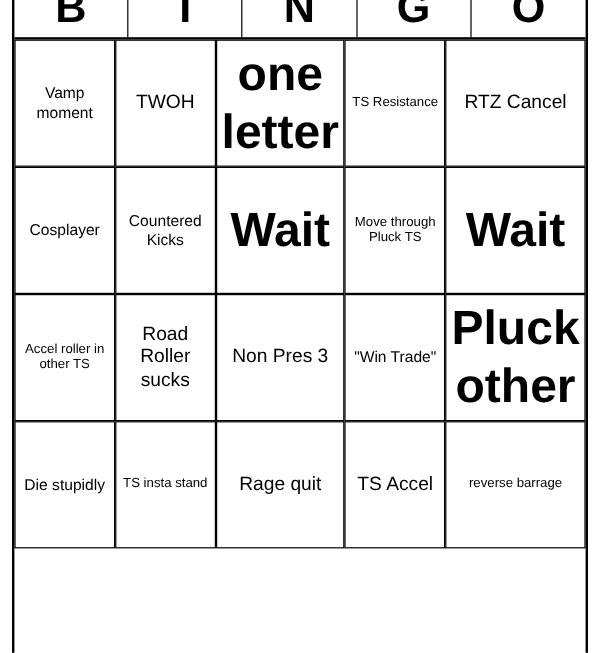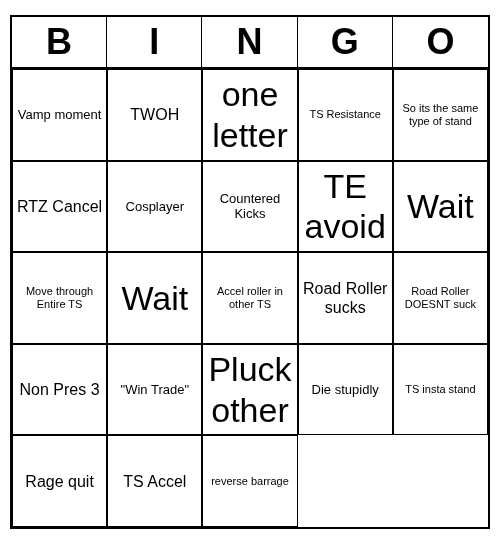--- a/index.html
+++ b/index.html
@@ -46,22 +46,22 @@
       padding: 4px;
       min-height: 88px;
       font-size: 13px;
       line-height: 1.2;
     }
     .bingo-cell.large-text {
       font-size: 16px;
       font-weight: normal;
     }
     .bingo-cell.xlarge-text {
-      font-size: 34px;
-      font-weight: normal;
+      font-size: 40px;
+      font-weight: bold;
     }
     .bingo-cell.small-text {
       font-size: 11px;
     }
   </style>
 </head>
 <body>
 
 <div class="bingo-card">
   <div class="bingo-header">
@@ -69,31 +69,28 @@
       <div class="bingo-header-cell">I</div>
       <div class="bingo-header-cell">N</div>
       <div class="bingo-header-cell">G</div>
       <div class="bingo-header-cell">O</div>
     </div>
   <div class="bingo-grid">
   <div class="bingo-cell">Vamp moment</div>
       <div class="bingo-cell large-text">TWOH</div>
       <div class="bingo-cell xlarge-text">one letter</div>
       <div class="bingo-cell small-text">TS Resistance</div>
-      <div class="bingo-cell small-text">So its the same type of stand</div>
       <div class="bingo-cell large-text">RTZ Cancel</div>
       <div class="bingo-cell">Cosplayer</div>
       <div class="bingo-cell">Countered Kicks</div>
-      <div class="bingo-cell xlarge-text">TE avoid</div>
       <div class="bingo-cell xlarge-text">Wait</div>
-      <div class="bingo-cell small-text">Move through Entire TS</div>
+      <div class="bingo-cell small-text">Move through Pluck TS</div>
       <div class="bingo-cell xlarge-text">Wait</div>
       <div class="bingo-cell small-text">Accel roller in other TS</div>
       <div class="bingo-cell large-text">Road Roller sucks</div>
-      <div class="bingo-cell small-text">Road Roller DOESNT suck</div>
       <div class="bingo-cell large-text">Non Pres 3</div>
       <div class="bingo-cell">"Win Trade"</div>
       <div class="bingo-cell xlarge-text">Pluck other</div>
       <div class="bingo-cell">Die stupidly</div>
       <div class="bingo-cell small-text">TS insta stand</div>
       <div class="bingo-cell large-text">Rage quit</div>
       <div class="bingo-cell large-text">TS Accel</div>
       <div class="bingo-cell small-text">reverse barrage</div>
     </div>
 </div>

